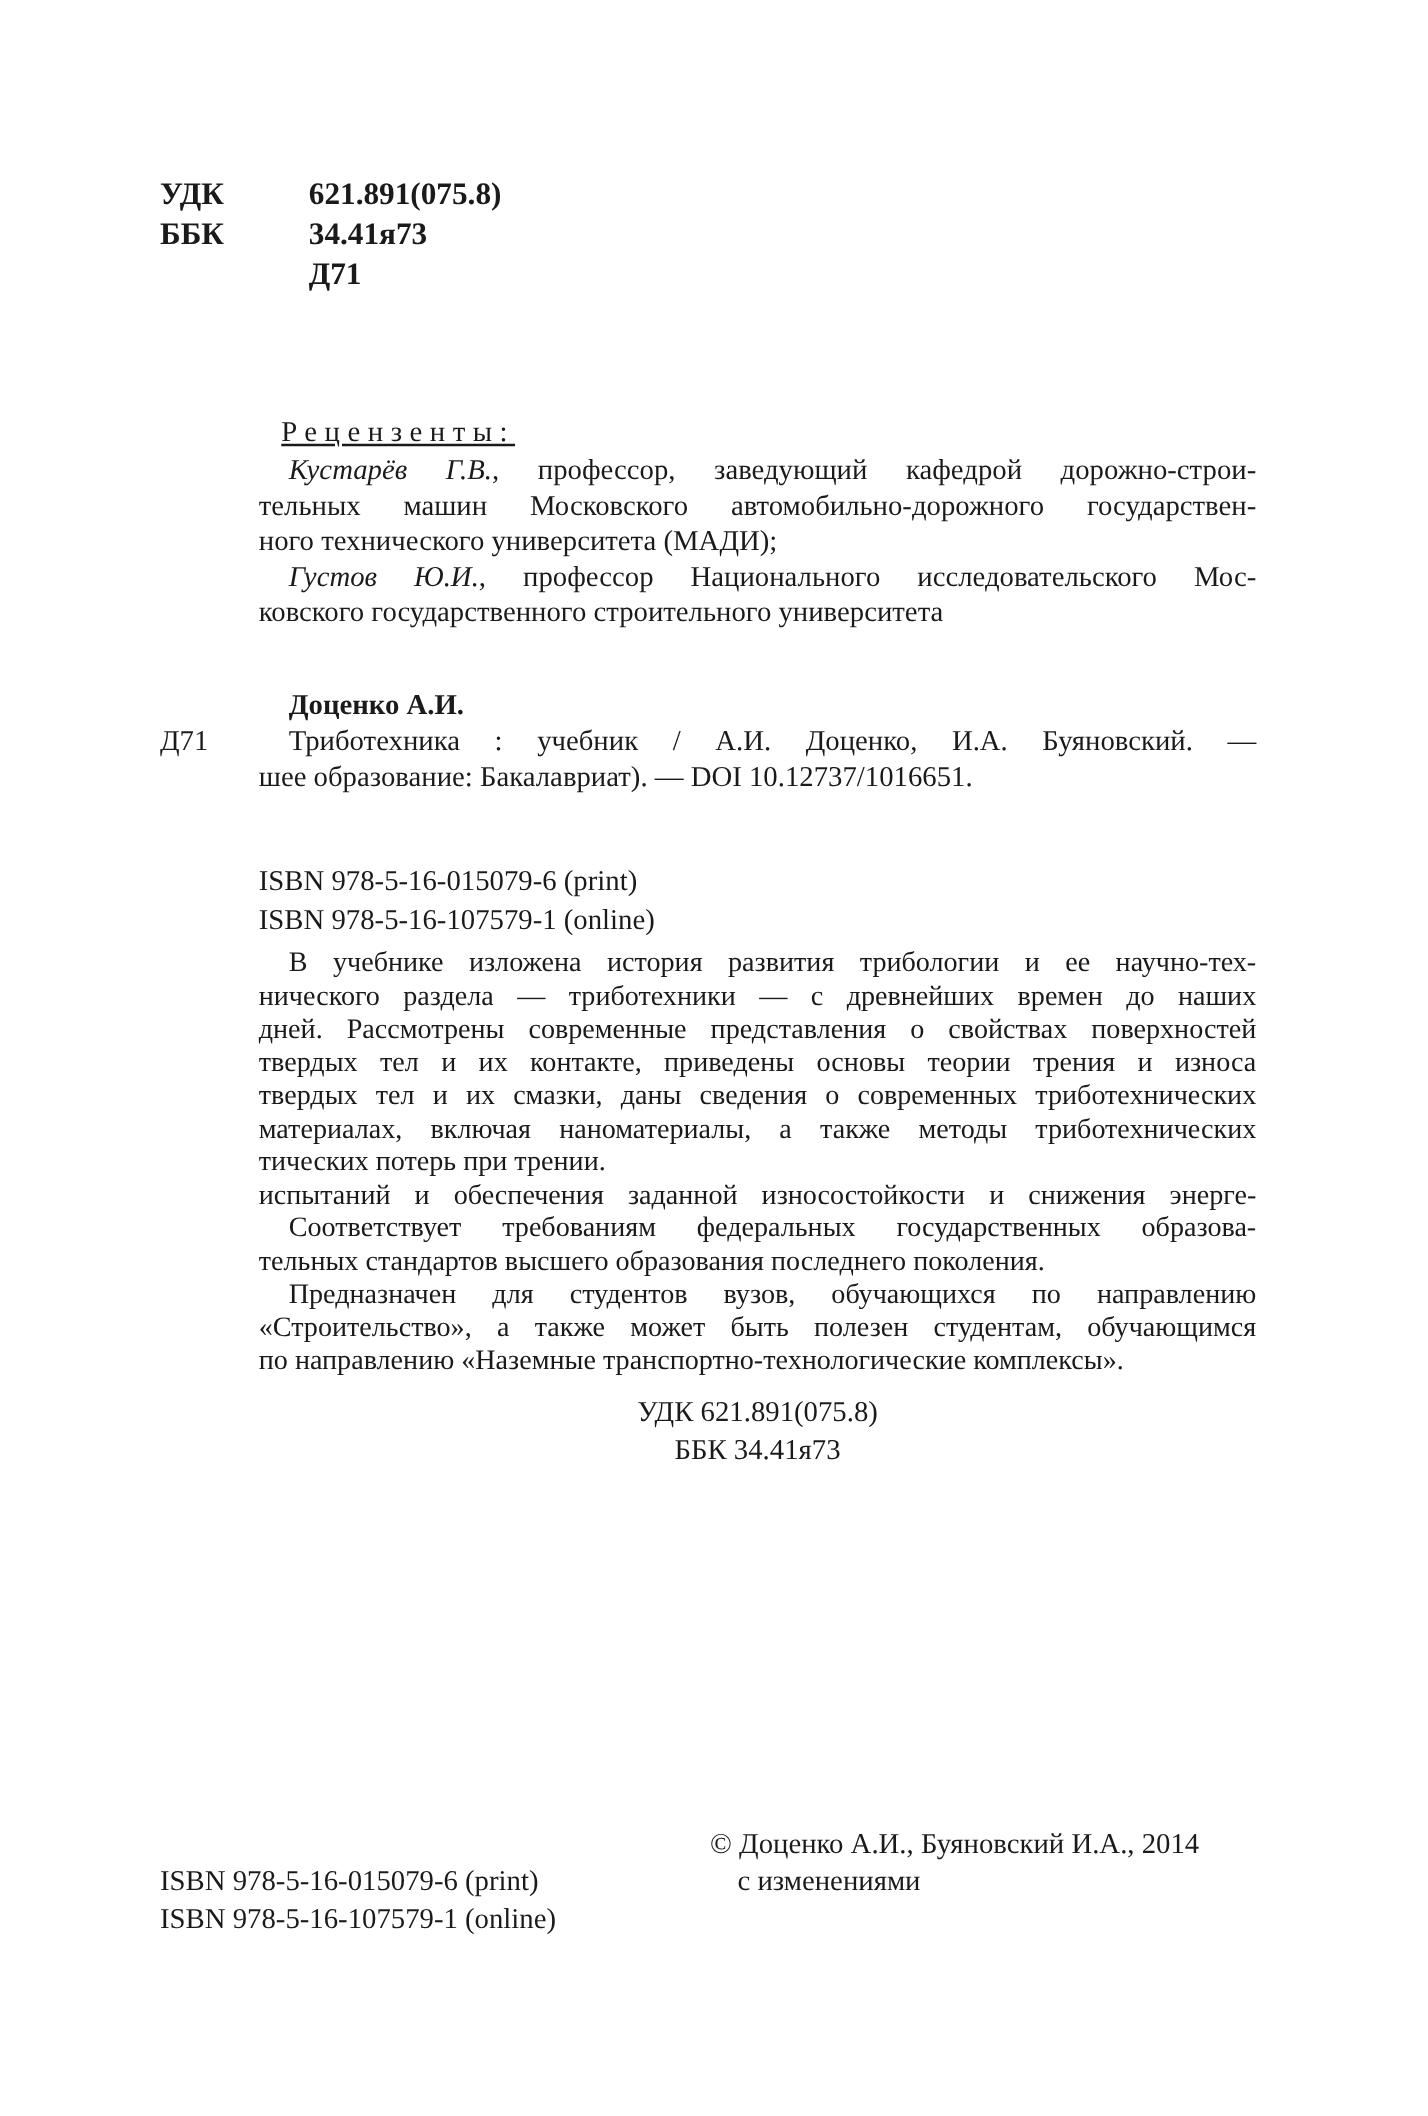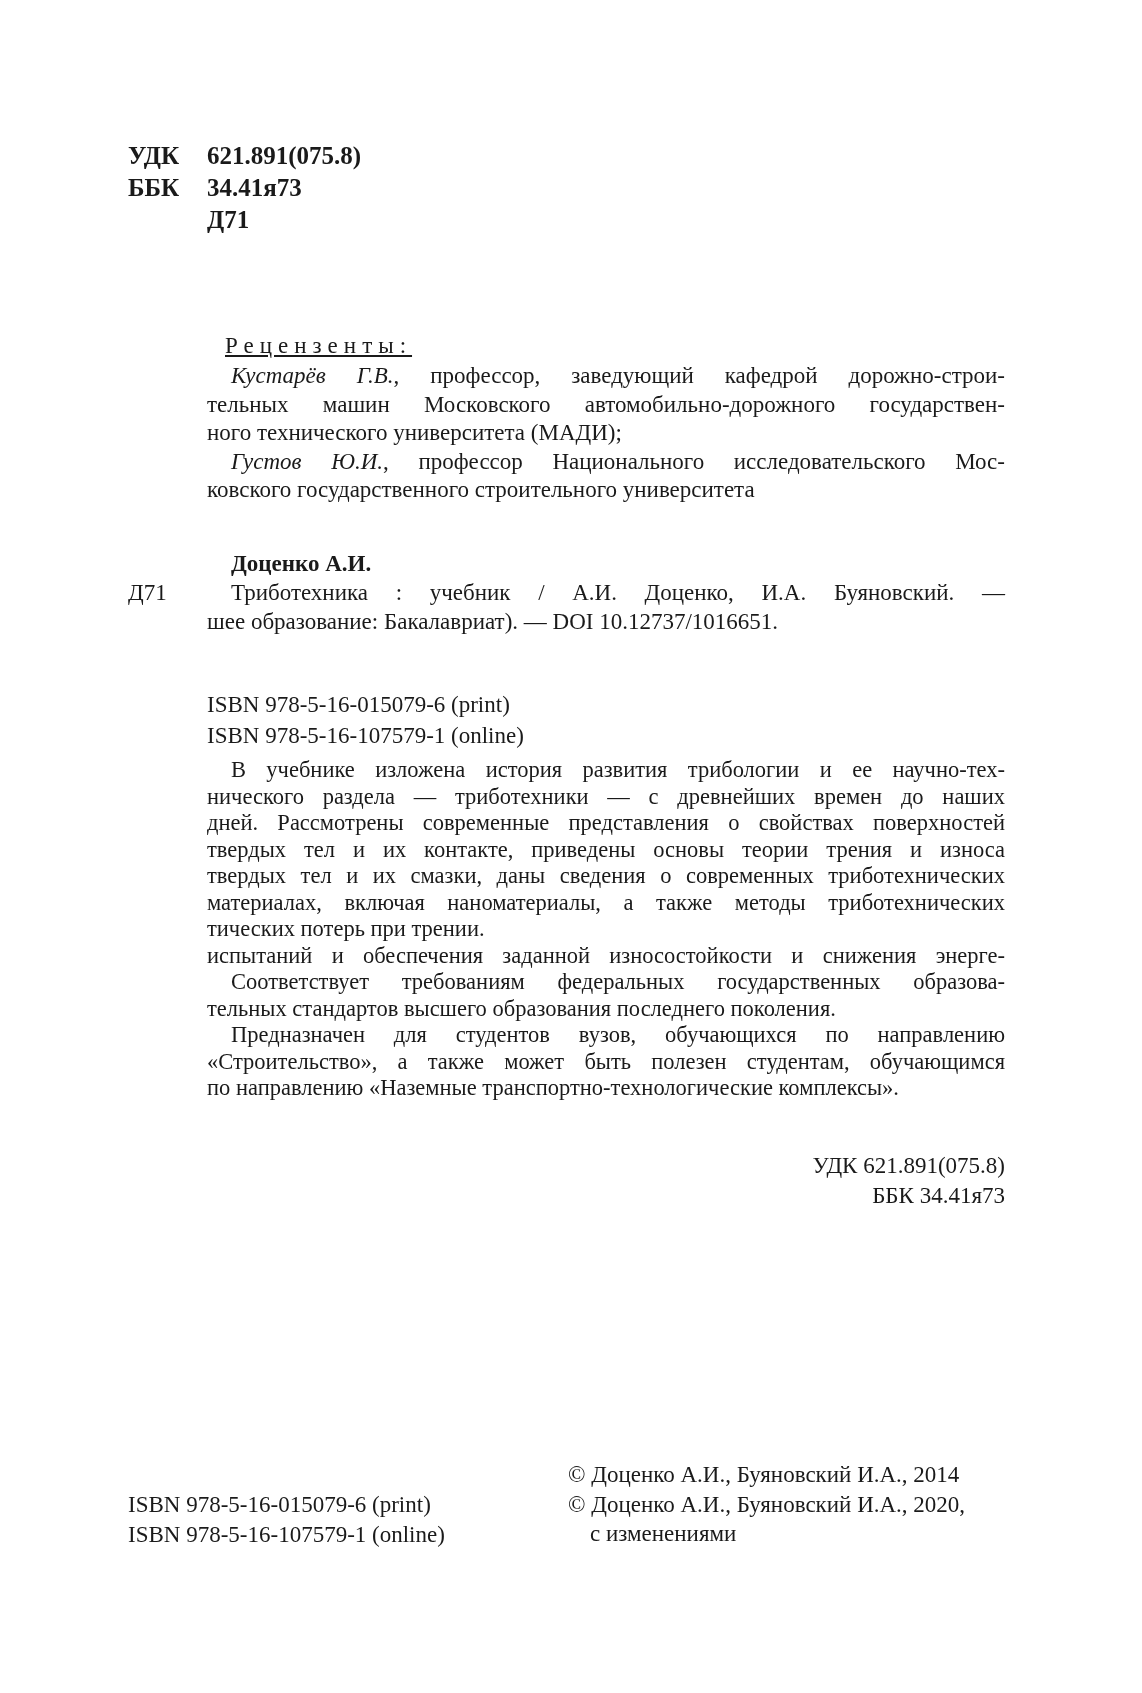--- a/index.html
+++ b/index.html
@@ -6,41 +6,41 @@
   .page{
     position:relative;
     width:1142px;height:1693px;
     background:#ffffff;
     color:#1a1a1a;
     font-family:"Liberation Serif","DejaVu Serif",serif;
     overflow:hidden;
   }
   
   .top-codes{position:absolute;left:128px;top:140px;font-weight:bold;font-size:25px;line-height:32px;}
-  .crow{display:flex;}
+  .crow{display:flex;gap:40px;}
   .clabel{display:inline-block;width:79px;}
   
   .reviewers{position:absolute;left:207px;top:330px;width:798px;font-size:23px;line-height:28.5px;}
   .rev-heading{letter-spacing:6px;padding-left:18px;line-height:32px;text-decoration:underline;}
   
   .line{min-height:1em;}
   .j{text-align:justify;text-align-last:justify;}
   .j.last{text-align-last:left;}
   .ind{padding-left:24px;}
   .em{font-style:italic;}
   
   .catalog{position:absolute;left:207px;top:549px;width:798px;font-size:23px;line-height:29px;}
   .cat-code{position:absolute;left:-79px;top:29px;}
   .author{font-weight:bold;padding-left:24px;}
   
   .isbn-block{position:absolute;left:207px;top:690px;width:798px;font-size:23px;line-height:30.5px;}
   
   .annotation{position:absolute;left:207px;top:757px;width:798px;font-size:22.5px;line-height:26.5px;}
   
-  .bottom-codes{position:absolute;left:207px;top:1151px;width:798px;text-align:right;font-size:23px;line-height:30px;}
+  .bottom-codes{position:absolute;left:207px;top:1115px;width:798px;text-align:center;font-size:23px;line-height:30px;}
   
   .f-isbn{position:absolute;left:128px;top:1490px;font-size:23px;line-height:29.5px;}
   .f-copy{position:absolute;left:568px;top:1460px;font-size:23px;line-height:29.5px;}
   .f-copy .ind{padding-left:22px;}
 </style>
 </head>
 <body>
 
 <div class="page">
 
@@ -177,18 +177,17 @@
 
       <div class="line">ISBN 978-5-16-015079-6 (print)</div>
 
       <div class="line">ISBN 978-5-16-107579-1 (online)</div>
     </div>
 
   <div class="f-copy">
 
       <div class="line">© Доценко А.И., Буяновский И.А., 2014</div>
 
-      <div class="line">© Доценко А.И., Буяновский И.А., 2020,</div>
 
       <div class="line ind">с изменениями</div>
     </div>
 
 </div>
 
 </body></html>

